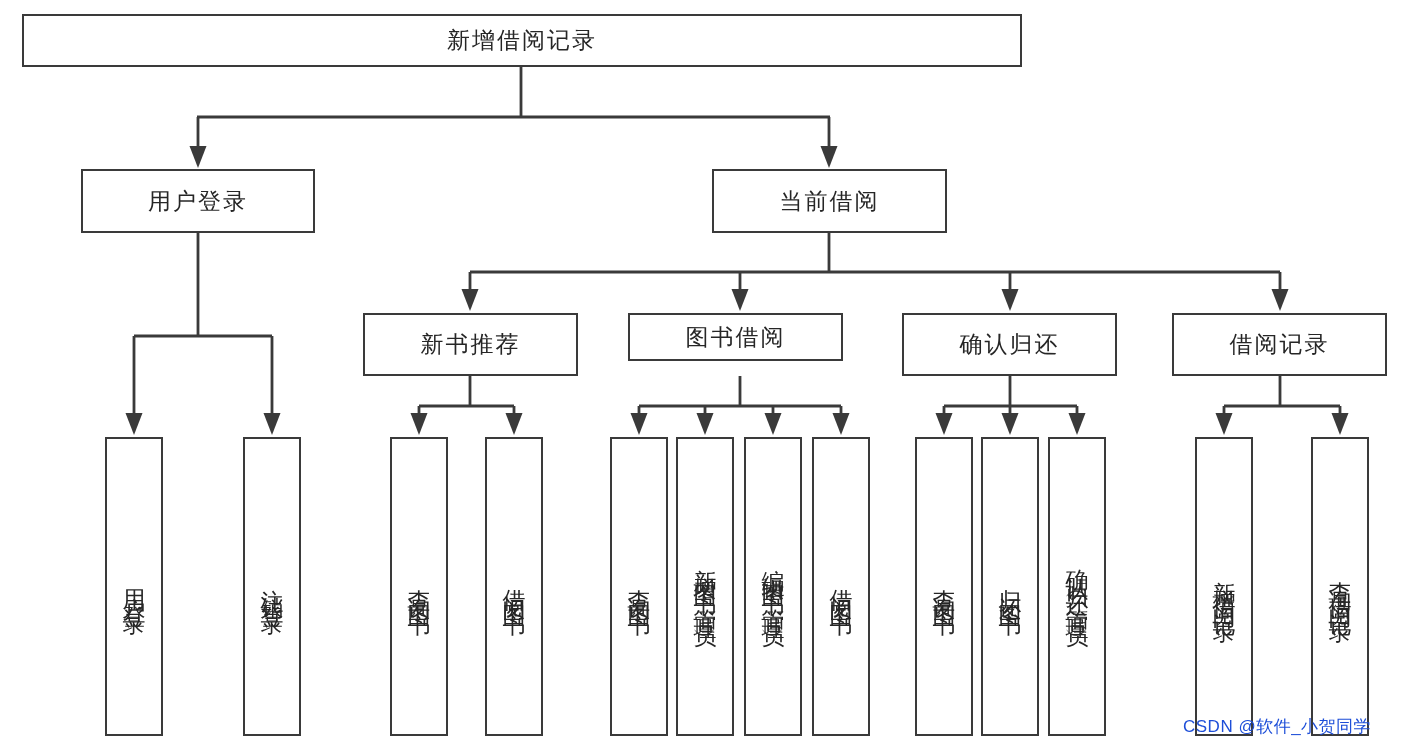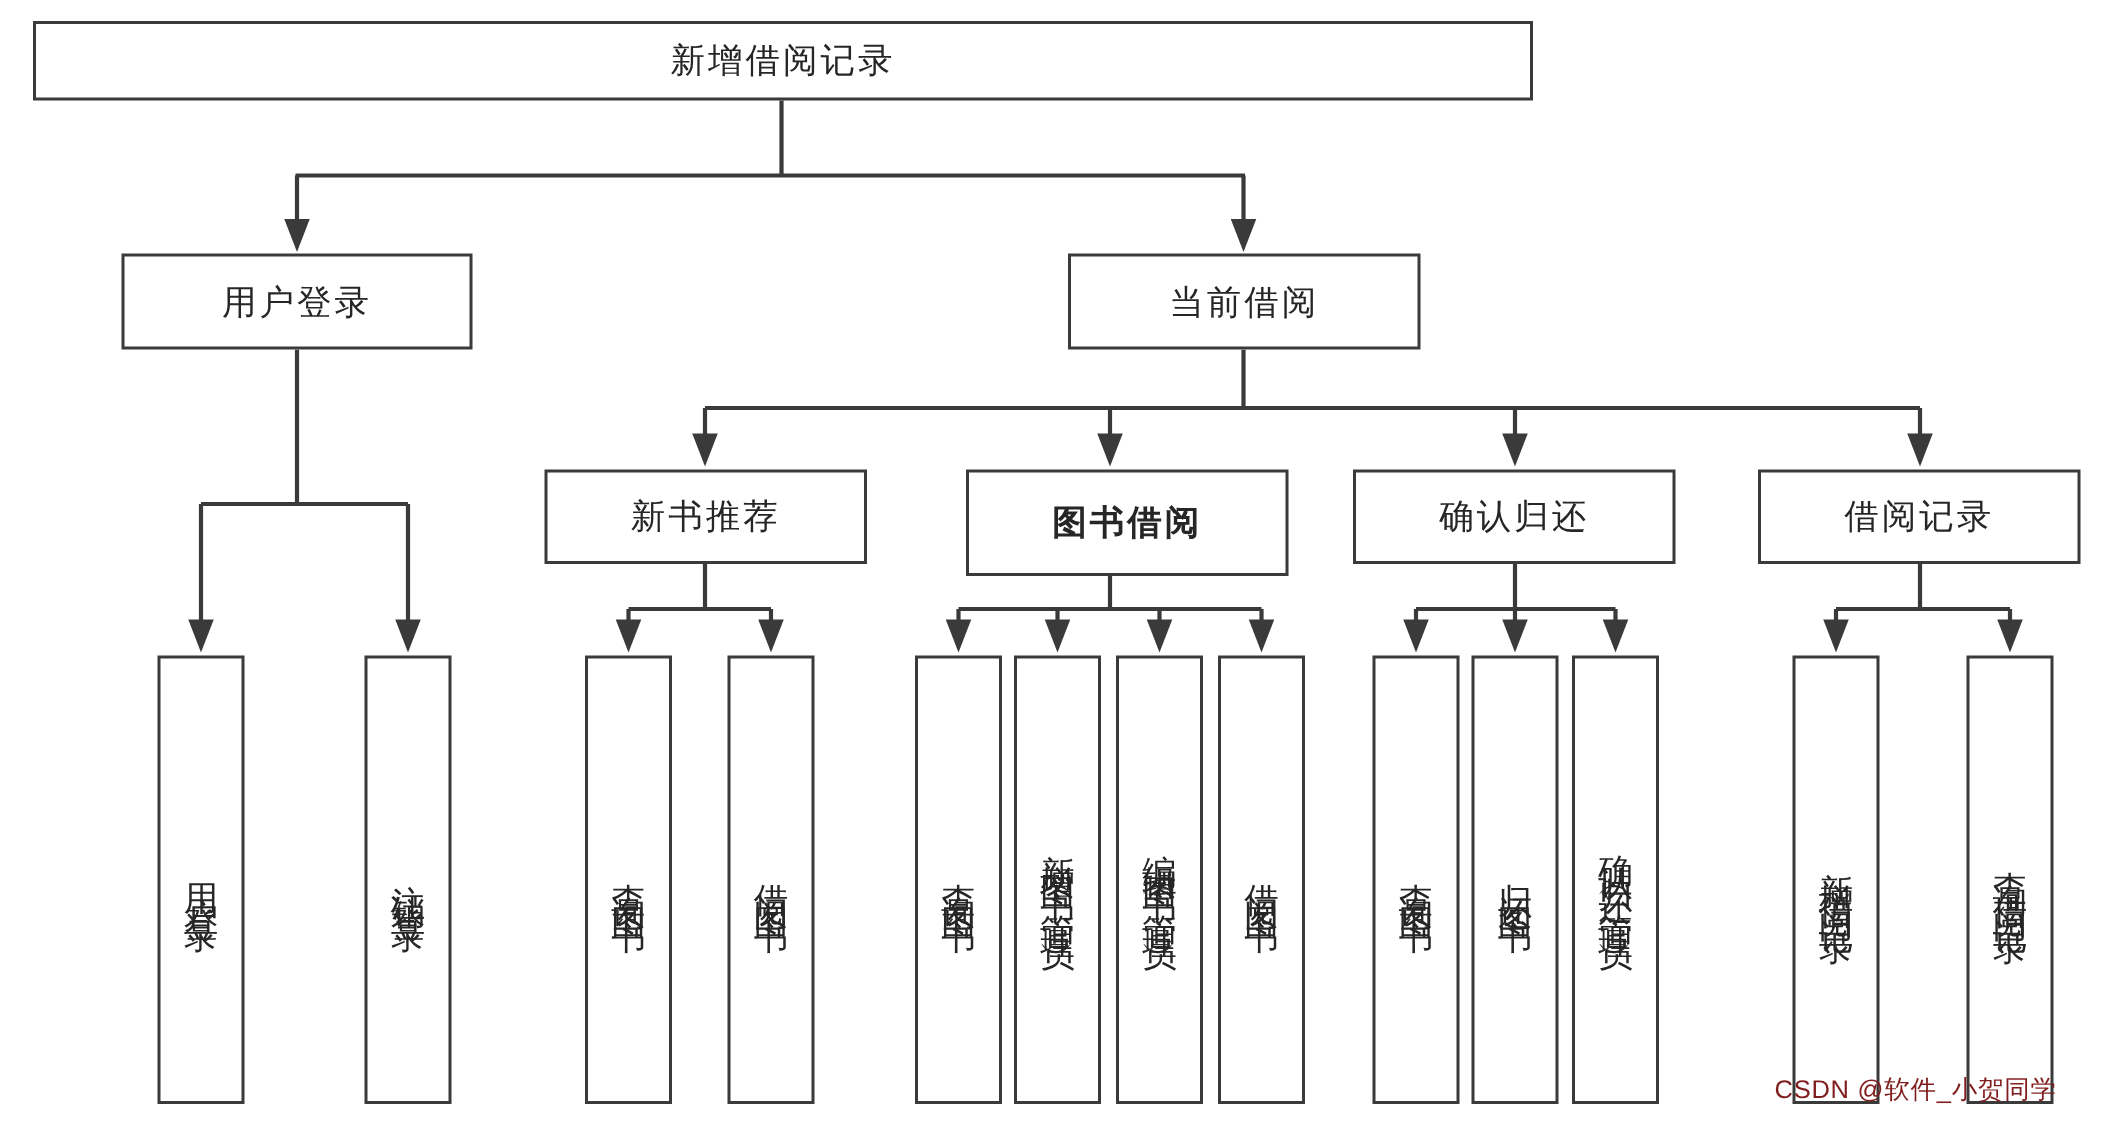--- a/index.html
+++ b/index.html
@@ -53,21 +53,21 @@
     color: #262626;
     line-height: 1;
     white-space: nowrap;
   }
   .watermark {
     position: absolute;
     left: 1183px;
     top: 715px;
     font-size: 17px;
     letter-spacing: 0.5px;
-    color: #7f1d1d;
+    color: #1d4ed8;
     z-index: 5;
     white-space: nowrap;
   }
 </style>
 </head>
 <body>
 
 <div class="canvas">
 
   <svg class="connectors" viewBox="0 0 1405 747" xmlns="http://www.w3.org/2000/svg">
@@ -127,21 +127,21 @@
   <div class="node" style="left:81px; top:169px; width:234px; height:64px;">
     <span>用户登录</span>
   </div>
   <div class="node" style="left:712px; top:169px; width:235px; height:64px;">
     <span>当前借阅</span>
   </div>
 
   <div class="node" style="left:363px; top:313px; width:215px; height:63px;">
     <span>新书推荐</span>
   </div>
-  <div class="node" style="left:644px; top:313px; width:215px; height:71px;font-weight:bold;">
+  <div class="node" style="left:628px; top:313px; width:215px; height:48px;">
     <span>图书借阅</span>
   </div>
   <div class="node" style="left:902px; top:313px; width:215px; height:63px;">
     <span>确认归还</span>
   </div>
   <div class="node" style="left:1172px; top:313px; width:215px; height:63px;">
     <span>借阅记录</span>
   </div>
 
   <div class="vnode" style="left:105px;">

